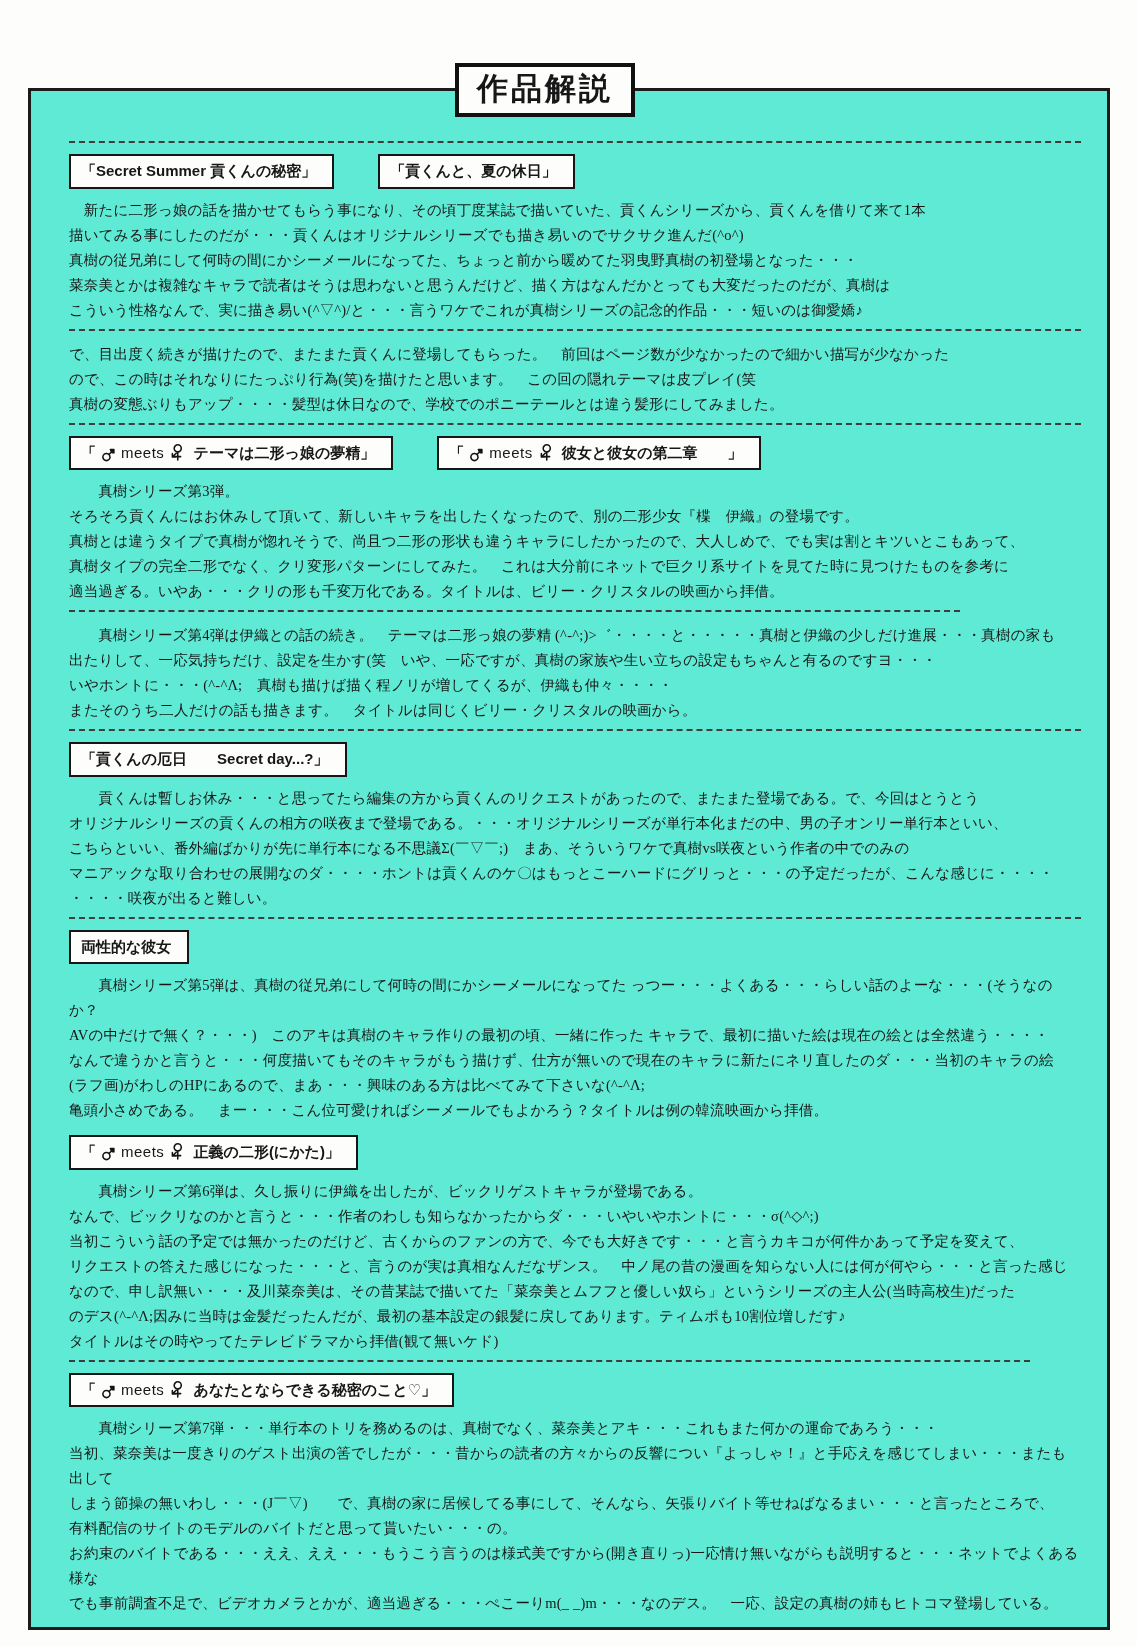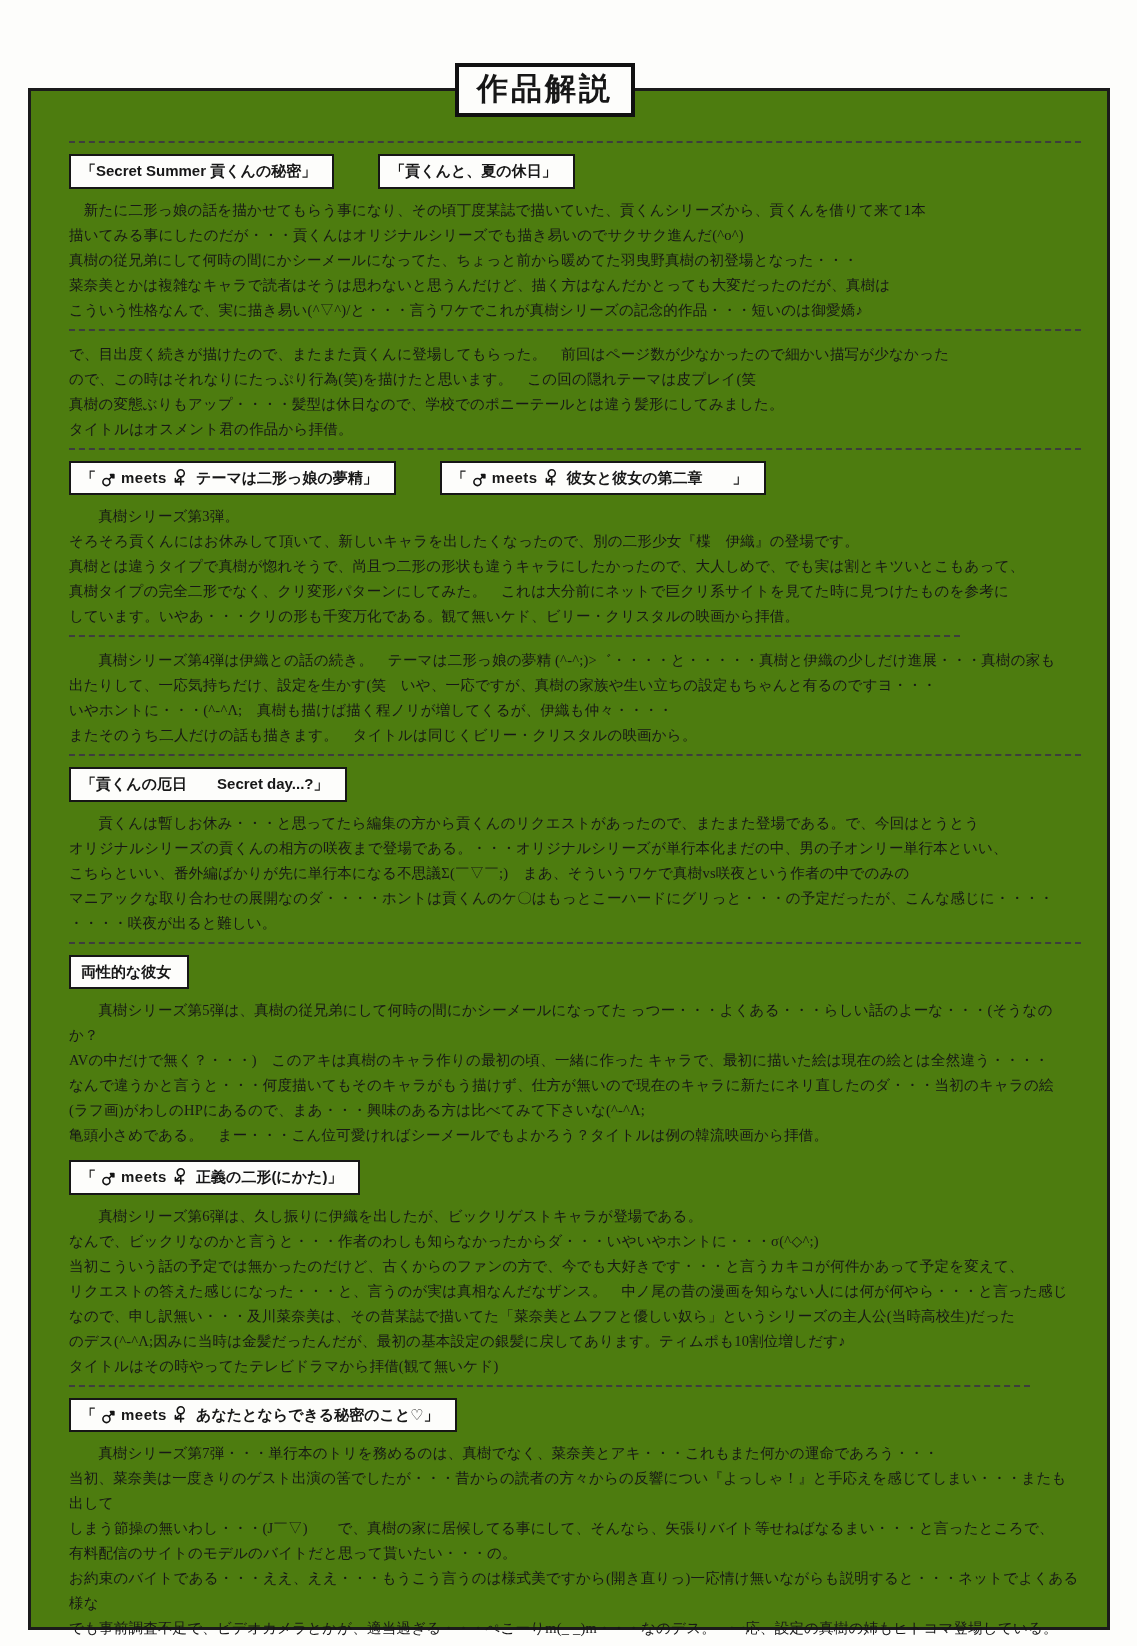--- a/index.html
+++ b/index.html
@@ -10,21 +10,21 @@
     font-family:"Liberation Sans","DejaVu Sans",sans-serif;
     color:#171717;
     overflow:hidden;
   }
   .frame{
     position:absolute;left:28px;top:88px;
     width:1082px;height:1542px;
     border:3px solid #1b1b1b;
     box-sizing:border-box;
     padding:44px 26px 14px 38px;
-    background:#4d7c0f;
+    background:#5eead4;
   }
   .title-box{
     position:absolute;top:-28px;left:424px;
     background:#fdfdfb;
     border:4px solid #111;
     padding:3px 18px 6px 18px;
     font-size:31px;font-weight:bold;letter-spacing:3px;
     line-height:1.2;
   }
   .divider{border-top:2px dashed #3d3d3d;height:0;margin:6px 0 11px 0;}
@@ -33,21 +33,21 @@
   .header-row{display:flex;gap:44px;margin:4px 0 9px 0;align-items:flex-start;}
   .hbox{
     border:2px solid #161616;
     background:#fdfdfb;
     padding:5px 16px 6px 10px;
     font-size:15px;font-weight:bold;
     white-space:pre;
     display:inline-flex;align-items:center;gap:5px;
     line-height:1.3;
   }
-  .hbox .meets{font-weight:bold;letter-spacing:0.5px;}
+  .hbox .meets{font-weight:normal;letter-spacing:0.5px;}
   .gicon{width:15px;height:19px;flex:0 0 auto;}
   .gicon path,.gicon circle{stroke:#141414;stroke-width:1.9;fill:none;stroke-linecap:round;}
   .para{margin:0 0 5px 0;font-family:Liberation Serif, serif;}
   .line{font-size:14.5px;line-height:25px;white-space:pre-wrap;letter-spacing:0.2px;}
   .gap-lg{margin-top:12px;}
 </style>
 </head>
 <body>
 
 <div class="page">
@@ -75,21 +75,20 @@
       <div class="line">菜奈美とかは複雑なキャラで読者はそうは思わないと思うんだけど、描く方はなんだかとっても大変だったのだが、真樹は</div>
       <div class="line">こういう性格なんで、実に描き易い(^▽^)/と・・・言うワケでこれが真樹シリーズの記念的作品・・・短いのは御愛嬌♪</div>
     </div>
 
     <div class="divider"></div>
 
     <div class="para">
       <div class="line">で、目出度く続きが描けたので、またまた貢くんに登場してもらった。　前回はページ数が少なかったので細かい描写が少なかった</div>
       <div class="line">ので、この時はそれなりにたっぷり行為(笑)を描けたと思います。　この回の隠れテーマは皮プレイ(笑</div>
       <div class="line">真樹の変態ぶりもアップ・・・・髪型は休日なので、学校でのポニーテールとは違う髪形にしてみました。</div>
-      <div class="line">タイトルはオスメント君の作品から拝借。</div>
     </div>
 
     <div class="divider"></div>
 
     <div class="header-row">
       <div class="hbox">
         <span>「</span>
         <svg class="gicon" viewBox="0 0 18 23">
           <circle cx="6.5" cy="17" r="4.3"></circle>
           <path d="M9.6 13.9 L15.5 8 M15.5 8 H11.3 M15.5 8 V12.2 M11.7 9.4 L13.9 11.6"></path>
@@ -114,21 +113,21 @@
         </svg>
         <span> 彼女と彼女の第二章　　」</span>
       </div>
     </div>
 
     <div class="para">
       <div class="line">　　真樹シリーズ第3弾。</div>
       <div class="line">そろそろ貢くんにはお休みして頂いて、新しいキャラを出したくなったので、別の二形少女『楪　伊織』の登場です。</div>
       <div class="line">真樹とは違うタイプで真樹が惚れそうで、尚且つ二形の形状も違うキャラにしたかったので、大人しめで、でも実は割とキツいとこもあって、</div>
       <div class="line">真樹タイプの完全二形でなく、クリ変形パターンにしてみた。　これは大分前にネットで巨クリ系サイトを見てた時に見つけたものを参考に</div>
-      <div class="line">しています。いやあ・・・クリの形も千変万化である。観て無いケド、ビリー・クリスタルの映画から拝借。</div>
+      <div class="line">適当過ぎる。いやあ・・・クリの形も千変万化である。タイトルは、ビリー・クリスタルの映画から拝借。</div>
     </div>
 
     <div class="divider w88"></div>
 
     <div class="para">
       <div class="line">　　真樹シリーズ第4弾は伊織との話の続き。　テーマは二形っ娘の夢精 (^-^;)&gt;゛・・・・と・・・・・真樹と伊織の少しだけ進展・・・真樹の家も</div>
       <div class="line">出たりして、一応気持ちだけ、設定を生かす(笑　いや、一応ですが、真樹の家族や生い立ちの設定もちゃんと有るのですヨ・・・</div>
       <div class="line">いやホントに・・・(^-^Λ;　真樹も描けば描く程ノリが増してくるが、伊織も仲々・・・・</div>
       <div class="line">またそのうち二人だけの話も描きます。　タイトルは同じくビリー・クリスタルの映画から。</div>
     </div>

